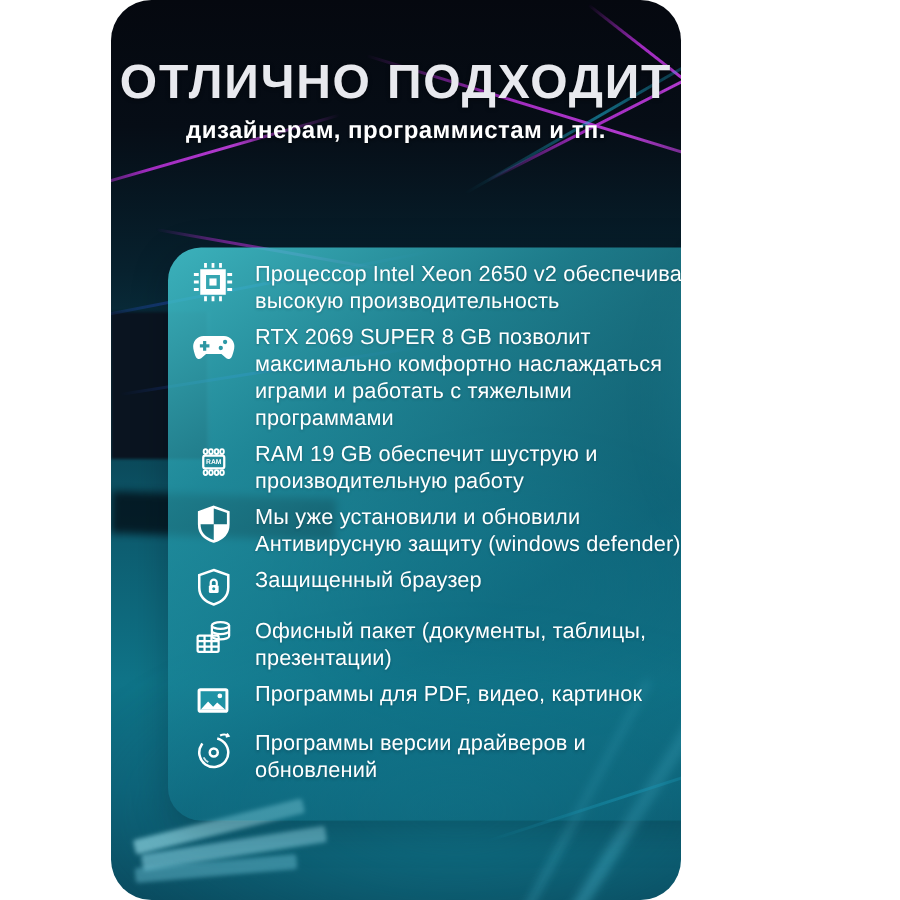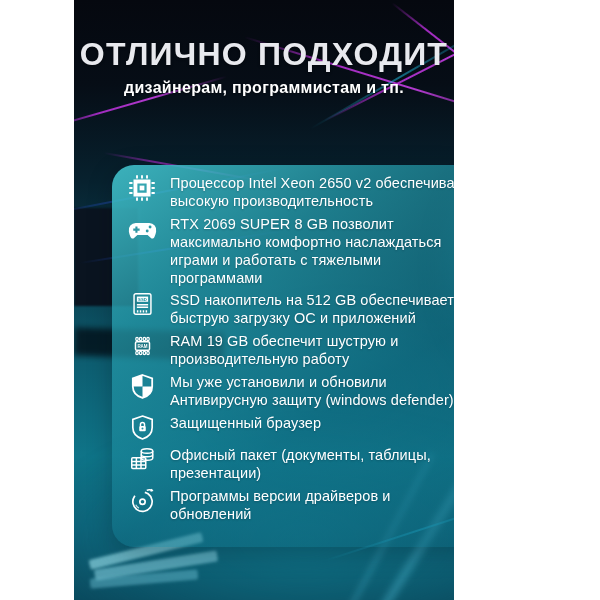--- a/index.html
+++ b/index.html
@@ -5,21 +5,21 @@
   html,body{margin:0;padding:0;background:#ffffff;}
   .canvas{position:relative;width:600px;height:600px;background:#ffffff;overflow:hidden;
           font-family:"Liberation Sans",sans-serif;}
   .margin{position:absolute;top:0;height:600px;background:#ffffff;}
   .margin.left{left:0;width:74px;}
   .margin.right{right:0;width:74px;}
 
   
   .ad{position:absolute;left:74px;top:0;width:380px;height:600px;overflow:hidden;
       background:linear-gradient(180deg,#05080f 0%,#060d16 14%,#07212e 30%,#0a3d4d 45%,
-                 #0d5d70 60%,#0f7488 76%,#0d6177 88%,#0a4a5e 100%);}
+                 #0d5d70 60%,#0f7488 76%,#0d6177 88%,#0a4a5e 100%);border-radius:27px;}
   .layer{position:absolute;inset:0;pointer-events:none;}
 
   .blob{position:absolute;border-radius:50%;}
   .blob-ear{left:356px;top:150px;width:130px;height:230px;
             background:radial-gradient(closest-side,rgba(26,128,148,.6),rgba(26,128,148,0));filter:blur(9px);}
   .blob-bottom{left:-30px;top:420px;width:520px;height:240px;
             background:radial-gradient(closest-side,rgba(17,125,145,.6),rgba(17,125,145,0));filter:blur(14px);}
   .blob-mid{left:120px;top:300px;width:300px;height:180px;
             background:radial-gradient(closest-side,rgba(14,100,120,.5),rgba(14,100,120,0));filter:blur(12px);}
 
@@ -122,32 +122,20 @@
 
   <div class="feature">
     <span class="icon">
             <svg width="33" height="30" viewBox="0 0 24 24">
               <path fill="#fff" fill-rule="evenodd" d="M6.6 7.2h10.8a5.6 5.6 0 0 1 5.5 6.7c-.35 1.85-.85 3.45-1.45 4.65-.5 1-1.85 1.3-2.75.55L16.1 16.8H7.9l-2.6 2.3c-.9.75-2.25.45-2.75-.55C1.95 17.35 1.45 15.75 1.1 13.9A5.6 5.6 0 0 1 6.6 7.2Z M6.3 9.9h1.7v1.7h1.7v1.7H8v1.7H6.3v-1.7H4.6v-1.7h1.7Z M14.6 13.6a1.15 1.15 0 1 0 2.3 0 1.15 1.15 0 1 0-2.3 0Z M16.9 10.4a1.15 1.15 0 1 0 2.3 0 1.15 1.15 0 1 0-2.3 0Z"></path>
             </svg>
           </span>
     <span class="feature-text">RTX 2069 SUPER 8 GB позволит максимально комфортно наслаждаться играми и работать с тяжелыми программами</span>
   </div>
 
-  <div class="feature">
-    <span class="icon">
-            <svg width="27" height="28" viewBox="0 0 24 24" fill="none" stroke="#fff" stroke-width="1.3">
-              <rect x="4.5" y="2.8" width="15" height="18.4" rx="1.6"></rect>
-              <rect x="7" y="5.4" width="10" height="4.6" fill="#fff" stroke="none"></rect>
-              <text x="12" y="9" font-size="3.8" font-weight="bold" text-anchor="middle" fill="#1f93a5" stroke="none" font-family="Liberation Sans,sans-serif">SSD</text>
-              <path d="M7 12.6h10M7 14.8h10"></path>
-              <path d="M7 18.6h10" stroke-dasharray="1.3 1.3" stroke-width="2"></path>
-            </svg>
-          </span>
-    <span class="feature-text">SSD накопитель на 512 GB обеспечивает быструю загрузку ОС и приложений</span>
-  </div>
 
   <div class="feature">
     <span class="icon">
             <svg width="31" height="30" viewBox="0 0 24 24" fill="none" stroke="#fff" stroke-width="1.2">
               <rect x="6.4" y="8.6" width="11.2" height="6.8" rx="1"></rect>
               <g stroke-width="1">
                 <ellipse cx="7.6" cy="6.4" rx="1" ry="1.3"></ellipse>
                 <ellipse cx="10.5" cy="6.4" rx="1" ry="1.3"></ellipse>
                 <ellipse cx="13.5" cy="6.4" rx="1" ry="1.3"></ellipse>
                 <ellipse cx="16.4" cy="6.4" rx="1" ry="1.3"></ellipse>
@@ -198,20 +186,31 @@
               <ellipse cx="15.6" cy="4.8" rx="4.6" ry="1.8"></ellipse>
               <path d="M11 4.8v5.6c0 1 2.05 1.8 4.6 1.8s4.6-.8 4.6-1.8V4.8"></path>
               <path d="M11 7.6c0 1 2.05 1.8 4.6 1.8s4.6-.8 4.6-1.8"></path>
               <rect x="3.4" y="10.2" width="11.2" height="8.6" rx=".8"></rect>
               <path d="M3.4 13.1h11.2M3.4 16h11.2M7.1 10.2v8.6M10.8 10.2v8.6"></path>
             </svg>
           </span>
     <span class="feature-text">Офисный пакет (документы, таблицы, презентации)</span>
   </div>
 
+  <div class="feature">
+    <span class="icon">
+            <svg width="30" height="28" viewBox="0 0 24 24">
+              <rect x="3.2" y="5" width="17.6" height="14" rx="1.6" fill="#fff"></rect>
+              <rect x="4.9" y="6.7" width="14.2" height="10.6" fill="#1f93a5"></rect>
+              <path d="M4.9 17.3l4.3-4.8 2.9 3.1 2.3-2.4 4.7 4.1Z" fill="#fff"></path>
+              <circle cx="15.9" cy="9.4" r="1.35" fill="#fff"></circle>
+            </svg>
+          </span>
+    <span class="feature-text">Программы для PDF, видео, картинок</span>
+  </div>
 
   <div class="feature">
     <span class="icon">
             <svg width="29" height="29" viewBox="0 0 24 24" fill="none" stroke="#fff" stroke-width="1.4">
               <circle cx="12" cy="13" r="8" stroke-dasharray="38 9" transform="rotate(-55 12 13)"></circle>
               <circle cx="12" cy="13" r="2.2"></circle>
               <path d="M15.5 3.6q2.6-1.2 4.6.2" stroke-width="1.2"></path>
               <path d="M19.2 2.6l.9 1.2-1.5.4" stroke-width="1.2"></path>
               <path d="M6.4 15.6a6 6 0 0 0 2.6 2.7" stroke-width="1" opacity=".8"></path>
             </svg>

